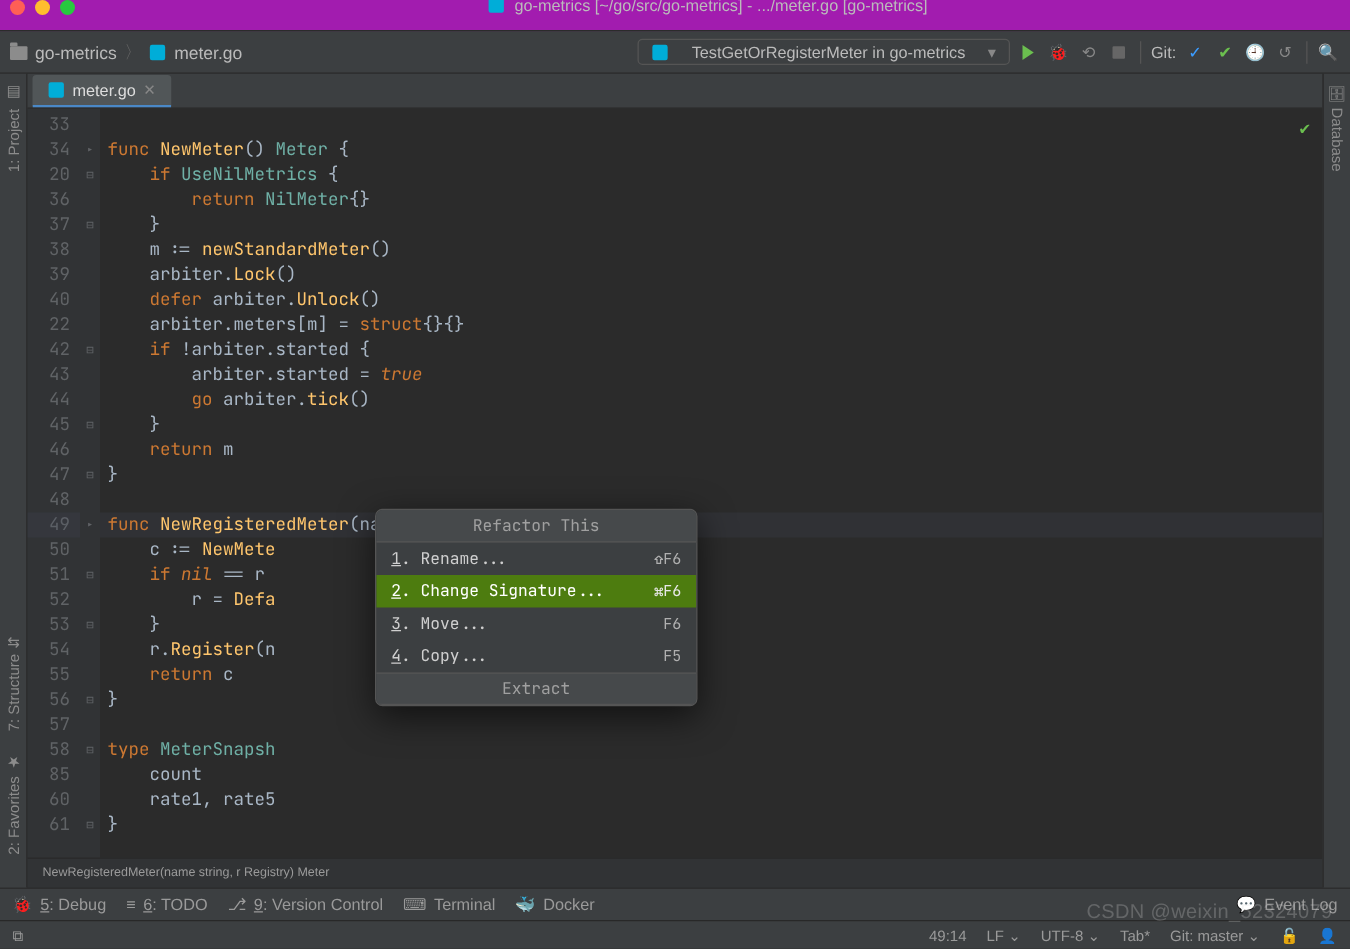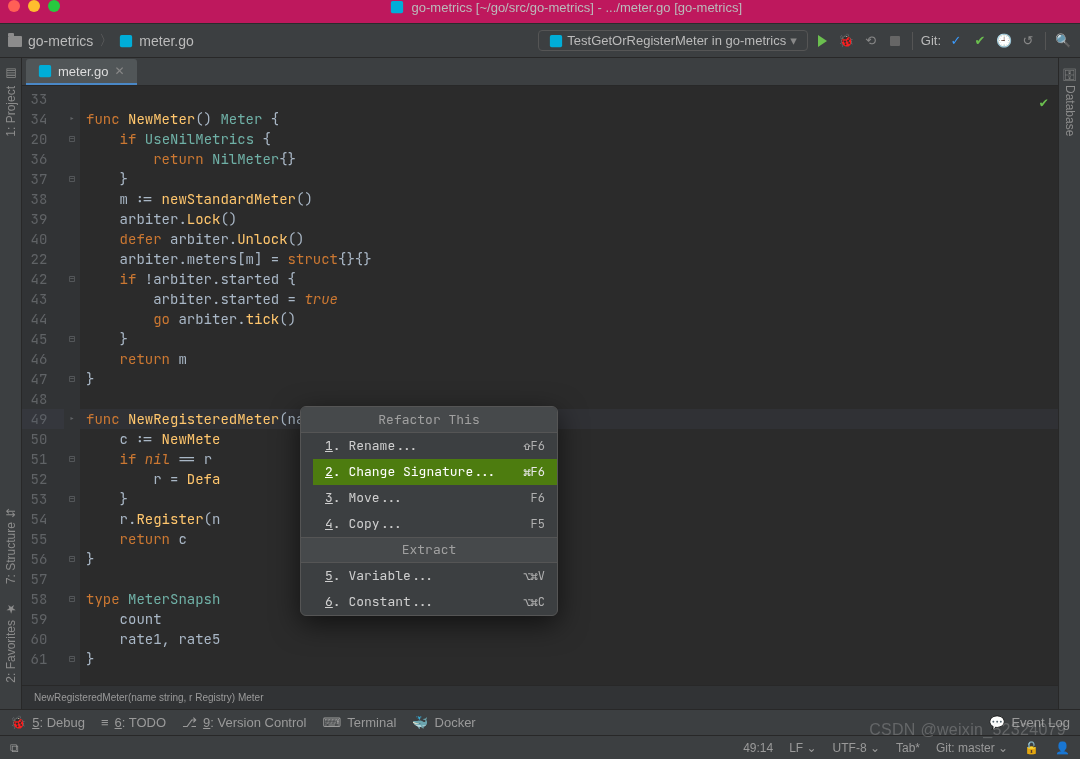--- a/index.html
+++ b/index.html
@@ -2,68 +2,68 @@
 <html><head>
 <meta charset="utf-8">
 <style>
   * { box-sizing: border-box; margin: 0; padding: 0; }
   body {
     font-family: -apple-system, "Helvetica Neue", Arial, sans-serif;
     background: #2b2b2b; color: #a9b7c6; width: 1080px; height: 759px;
     overflow: hidden; font-size: 13px;
   }
   
-  .titlebar { height: 24px; background: #be185d; display:flex; align-items:flex-start; padding:0 8px; border-bottom:1px solid #2b2b2b;}
+  .titlebar { height: 24px; background: #a21caf; display:flex; align-items:flex-end; padding:12px 8px; border-bottom:1px solid #2b2b2b;}
   .traffic { display:flex; gap:8px; }
   .dot { width:12px; height:12px; border-radius:50%; }
   .dot.red{background:#ff5f56;} .dot.yellow{background:#ffbd2e;} .dot.green{background:#27c93f;}
   .title { flex:1; text-align:center; color:#bbb; font-size:13px;}
   .title .go-file-icon{display:inline-block;vertical-align:-2px;margin-right:4px;}
   
   .toolbar { height:34px; background:#3c3f41; display:flex; align-items:center; padding:0 8px; border-bottom:1px solid #282828; gap:6px;}
   .bc { display:flex; align-items:center; gap:6px; color:#bbb; font-size:14px;}
   .bc .chev{color:#666;}
   .go-file-icon{width:14px;height:14px;}
   .spacer{flex:1;}
-  .runbox{display:flex;align-items:center;gap:4px;background:#3c3f41;border:1px solid #555;border-radius:4px;padding:2px 10px;color:#bbb;font-size:13px;}
+  .runbox{display:flex;align-items:center;gap:18px;background:#3c3f41;border:1px solid #555;border-radius:4px;padding:2px 10px;color:#bbb;font-size:13px;}
   .tool-icon{width:18px;height:18px;display:flex;align-items:center;justify-content:center;color:#888;border-radius:3px;}
   .tool-icon.green{color:#6bbf4f;}
   .tool-icon.bug{color:#6bbf4f;}
   
   .workspace{ position:relative; display:flex; height:calc(759px - 24px - 34px - 26px - 24px); }
   .gutter{ width:22px; background:#3c3f41; display:flex; flex-direction:column; align-items:center; color:#8c8c8c; font-size:12px; padding-top:8px; gap:18px; border-right:1px solid #282828;}
   .gutter.right{border-left:1px solid #282828;border-right:0;}
   .gutter .vlabel{ writing-mode: vertical-rl; transform: rotate(180deg); white-space:nowrap; display:flex; align-items:center; gap:4px;}
   
   .tabs{height:28px;background:#3c3f41;display:flex;align-items:flex-end;border-bottom:1px solid #282828;}
   .tab{height:26px;display:flex;align-items:center;gap:6px;padding:0 12px;background:#515658;color:#ddd;font-size:13px;border-top-left-radius:3px;border-top-right-radius:3px; margin-left:4px; border-bottom:2px solid #4a88c7;}
   .tab .close{color:#888;font-size:12px;}
   
   .editor-wrap{flex:1;display:flex;flex-direction:column;background:#2b2b2b;}
   .editor{flex:1;display:flex;font-family: "JetBrains Mono", Menlo, Consolas, monospace; font-size:14px; line-height:20px; position:relative;}
-  .gut{width:42px;text-align:center;color:#606366;padding:3px 8px 0 0;user-select:none; background:#313335;}
+  .gut{width:42px;text-align:right;color:#606366;padding:3px 8px 0 0;user-select:none; background:#313335;}
   .fold{width:16px;background:#313335;padding-top:3px;position:relative;}
   .fold .mk{position:absolute;left:2px;color:#606366;font-size:10px;width:12px;text-align:center;}
   .code{flex:1;padding:3px 0 0 6px;white-space:pre;position:relative;}
   .ln{height:20px;}
   .kw{color:#cc7832;} .fn{color:#ffc66d;} .ty{color:#6fb0a6;} .lit{color:#cc7832;font-style:italic;}
   .check{position:absolute;top:6px;right:10px;color:#6bbf4f;font-size:14px;}
   
   .crumbs{height:24px;border-top:1px solid #282828;background:#313335;color:#9a9a9a;padding:0 12px;font-size:10px;display:flex;align-items:center;}
   
   .bottom-tools{height:26px;background:#3c3f41;border-top:1px solid #282828;display:flex;align-items:center;padding:0 10px;gap:16px;color:#9a9a9a;font-size:13px;}
   .bottom-tools .bt{display:flex;align-items:center;gap:6px;}
   .bottom-tools .evt{margin-left:auto;display:flex;align-items:center;gap:6px;}
   
   .statusbar{height:24px;background:#3c3f41;border-top:1px solid #282828;display:flex;align-items:center;padding:0 10px;color:#9a9a9a;font-size:12px;gap:16px;}
   .statusbar .sep{flex:1;}
   
   .popup{position:absolute; left:278px; top:320px; width:258px; background:#3c3f41;border:1px solid #555;border-radius:6px;box-shadow:0 8px 28px rgba(0,0,0,.6);overflow:hidden;z-index:20;}
   .popup .hdr{height:26px;display:flex;align-items:center;justify-content:center;color:#a0a0a0;font-size:13px;background:#46494b;border-bottom:1px solid #555;}
-  .popup .item{height:26px;display:flex;align-items:center;justify-content:space-between;padding:0 12px;color:#cfcfcf;font-size:13px;margin-left:12px;}
+  .popup .item{height:26px;display:flex;align-items:center;justify-content:space-between;padding:0 12px;color:#cfcfcf;font-size:13px;}
   .popup .item.sel{background:#4d7c0f;color:#fff;}
   .popup .item .sc{color:#b0b0b0;font-size:12px;}
   .popup .item.sel .sc{color:#e8e8e8;}
   .watermark{position:fixed;right:14px;bottom:20px;color:rgba(220,220,220,.25);font-size:16px;letter-spacing:.3px; text-align:right; z-index:30;}
   .gutter .iconbox{width:16px;height:16px;display:flex;align-items:center;justify-content:center;}
   .run-tri{width:0;height:0;border-left:9px solid #6bbf4f;border-top:6px solid transparent;border-bottom:6px solid transparent;}
   .stop-sq{width:10px;height:10px;background:#666;border-radius:1px;}
   .goicon-svg{fill:#00ADD8;}
   .caret-line{position:absolute;left:0;right:0;height:20px;background:rgba(70,80,100,.18);}
   .folder-icon{display:inline-block;width:14px;height:11px;background:#8c8c8c;border-radius:1px;position:relative;top:1px;}
@@ -175,21 +175,21 @@
           <div class="ln">49</div>
           <div class="ln">50</div>
           <div class="ln">51</div>
           <div class="ln">52</div>
           <div class="ln">53</div>
           <div class="ln">54</div>
           <div class="ln">55</div>
           <div class="ln">56</div>
           <div class="ln">57</div>
           <div class="ln">58</div>
-          <div class="ln">59</div>
+          <div class="ln">85</div>
           <div class="ln">60</div>
           <div class="ln">61</div>
         </div>
       <div class="fold" id="foldGutter">
           <div class="mk" style="top: 23px;">▸</div>
           <div class="mk" style="top: 43px;">⊟</div>
           <div class="mk" style="top: 83px;">⊟</div>
           <div class="mk" style="top: 183px;">⊟</div>
           <div class="mk" style="top: 243px;">⊟</div>
           <div class="mk" style="top: 283px;">⊟</div>
@@ -216,30 +216,20 @@
             <div class="item">
               <span><u>3</u>. Move...</span>
               <span class="sc">F6</span>
             </div>
             <div class="item">
               <span><u>4</u>. Copy...</span>
               <span class="sc">F5</span>
             </div>
           </div>
         <div class="hdr" style="border-top:1px solid #555">Extract</div>
-        <div id="popupExtract">
-            <div class="item">
-              <span><u>5</u>. Variable...</span>
-              <span class="sc">⌥⌘V</span>
-            </div>
-            <div class="item">
-              <span><u>6</u>. Constant...</span>
-              <span class="sc">⌥⌘C</span>
-            </div>
-          </div>
       </div>
     </div>
 
     <div class="crumbs">NewRegisteredMeter(name string, r Registry) Meter</div>
   </div>
 
   <div class="gutter right">
     <div class="vlabel" style="transform:none">
         <span>🗄</span> 
         <span>Database</span>

